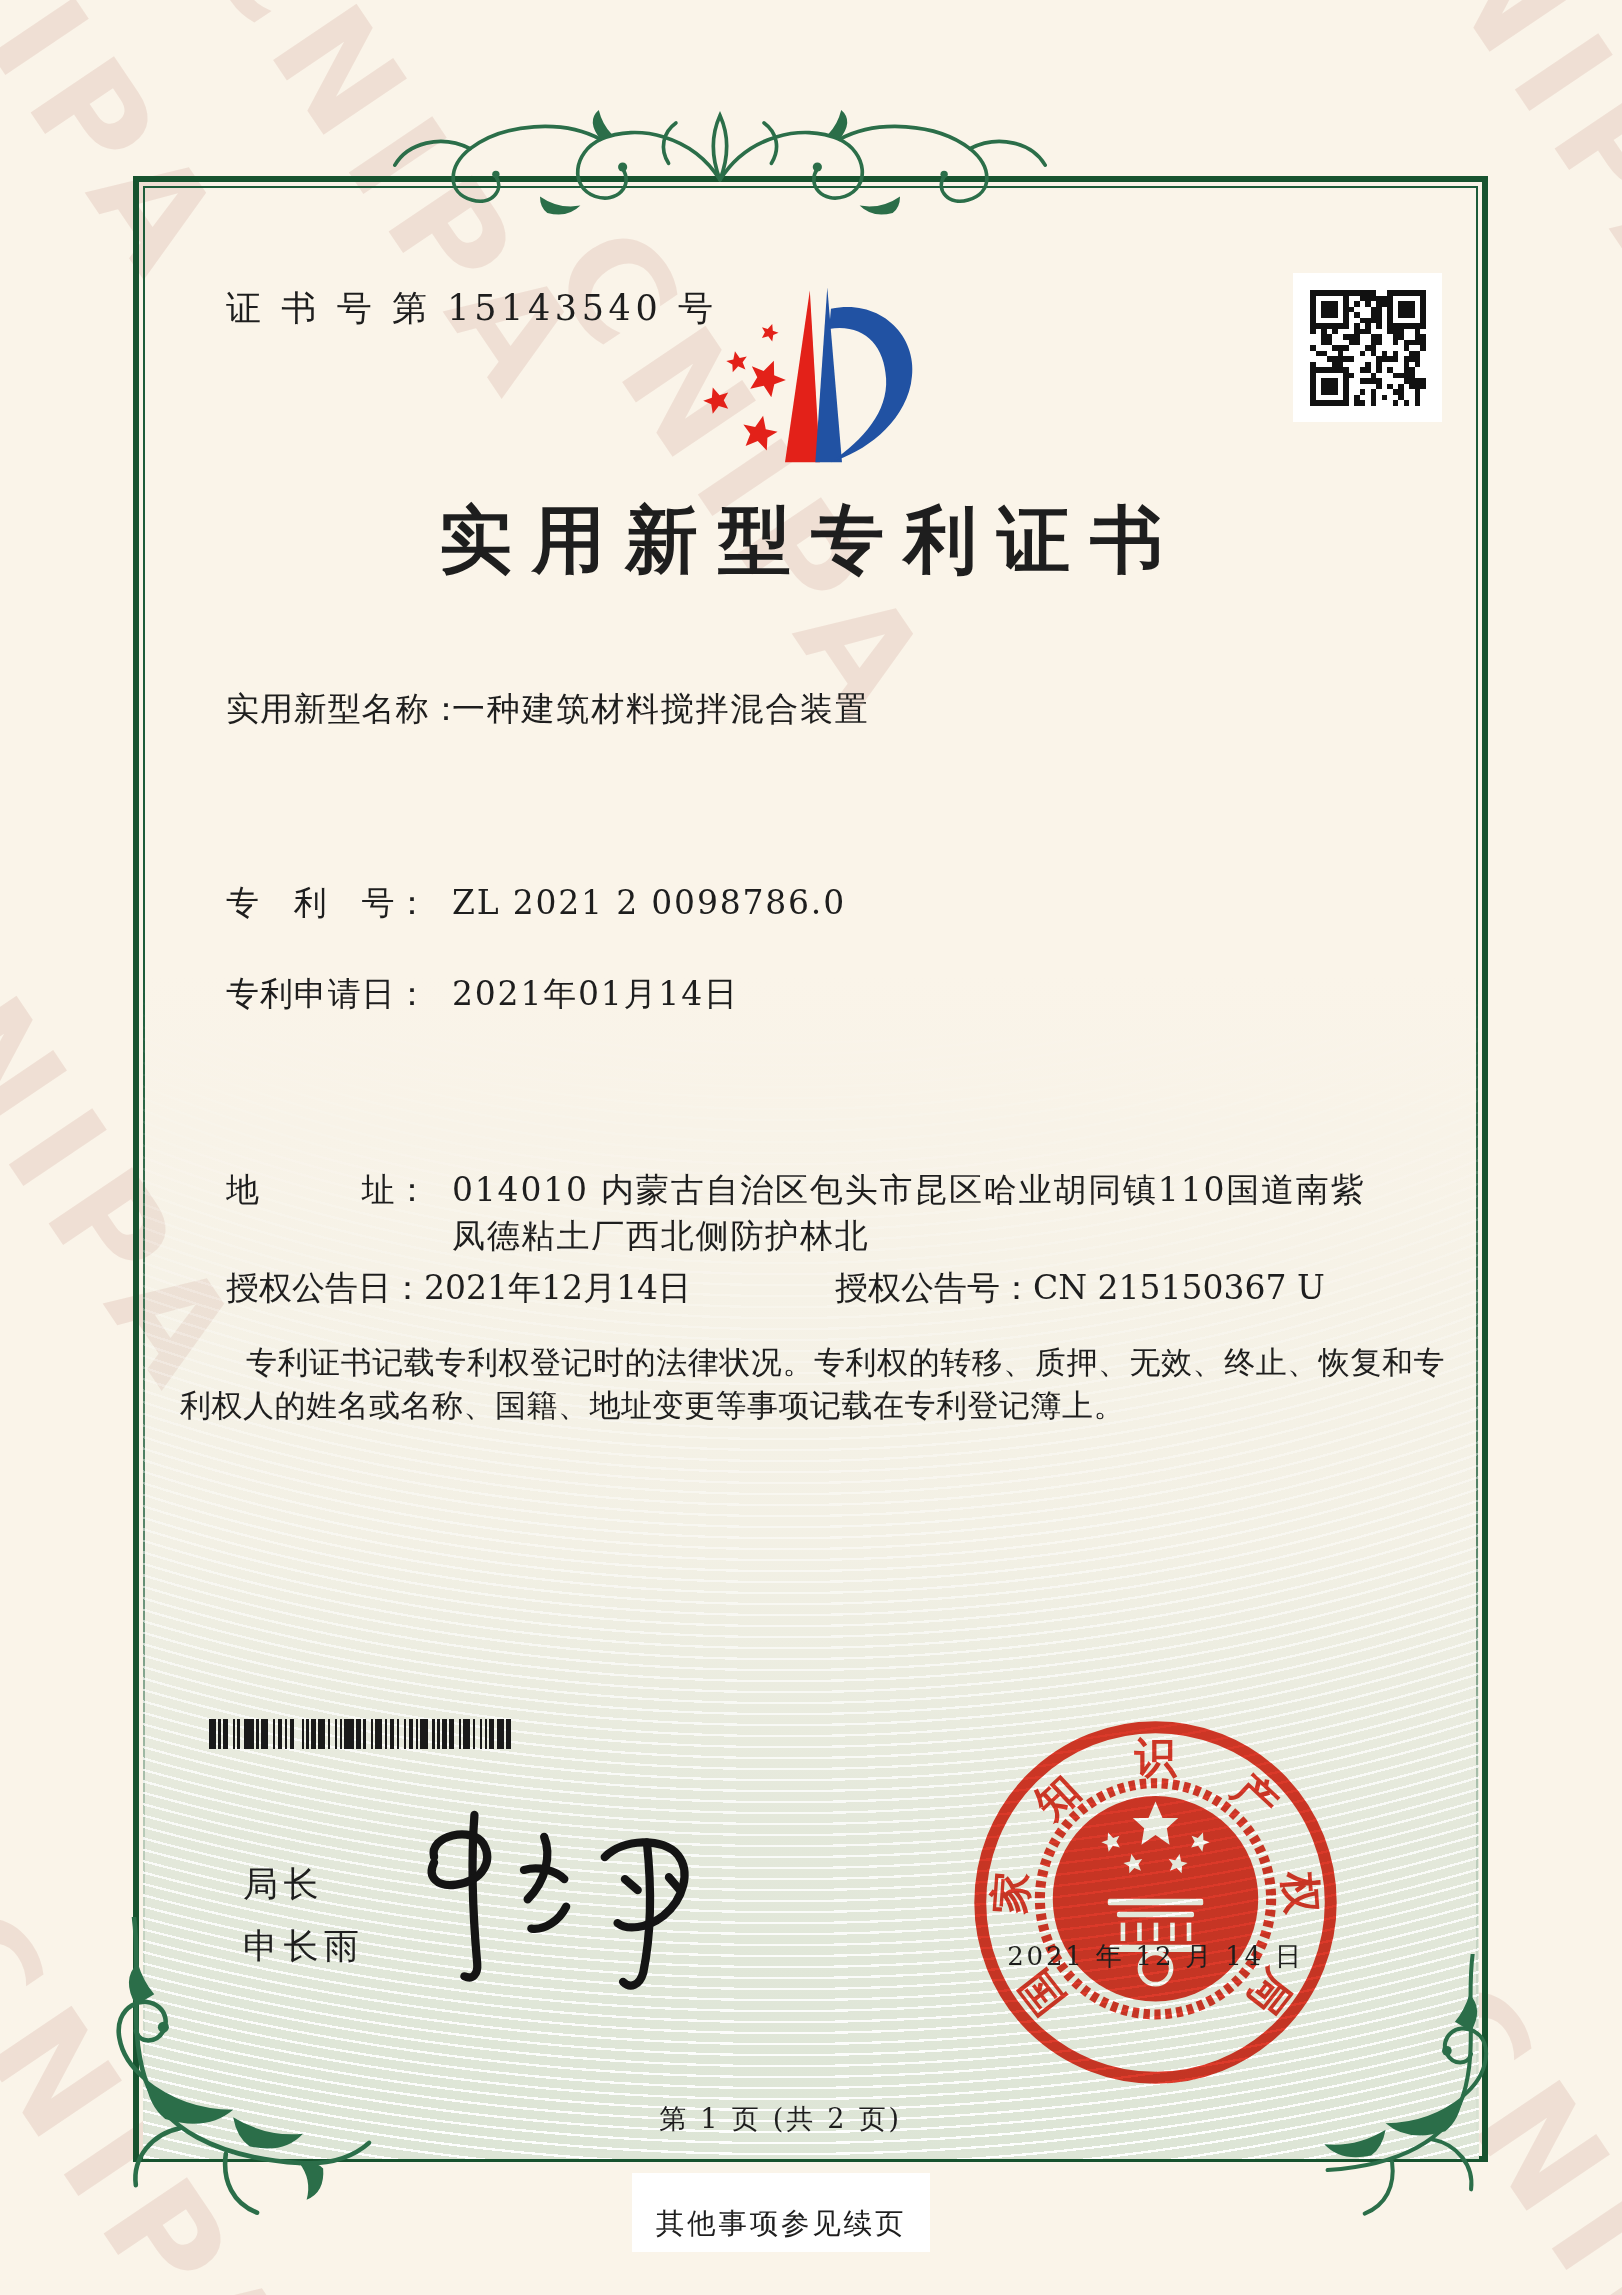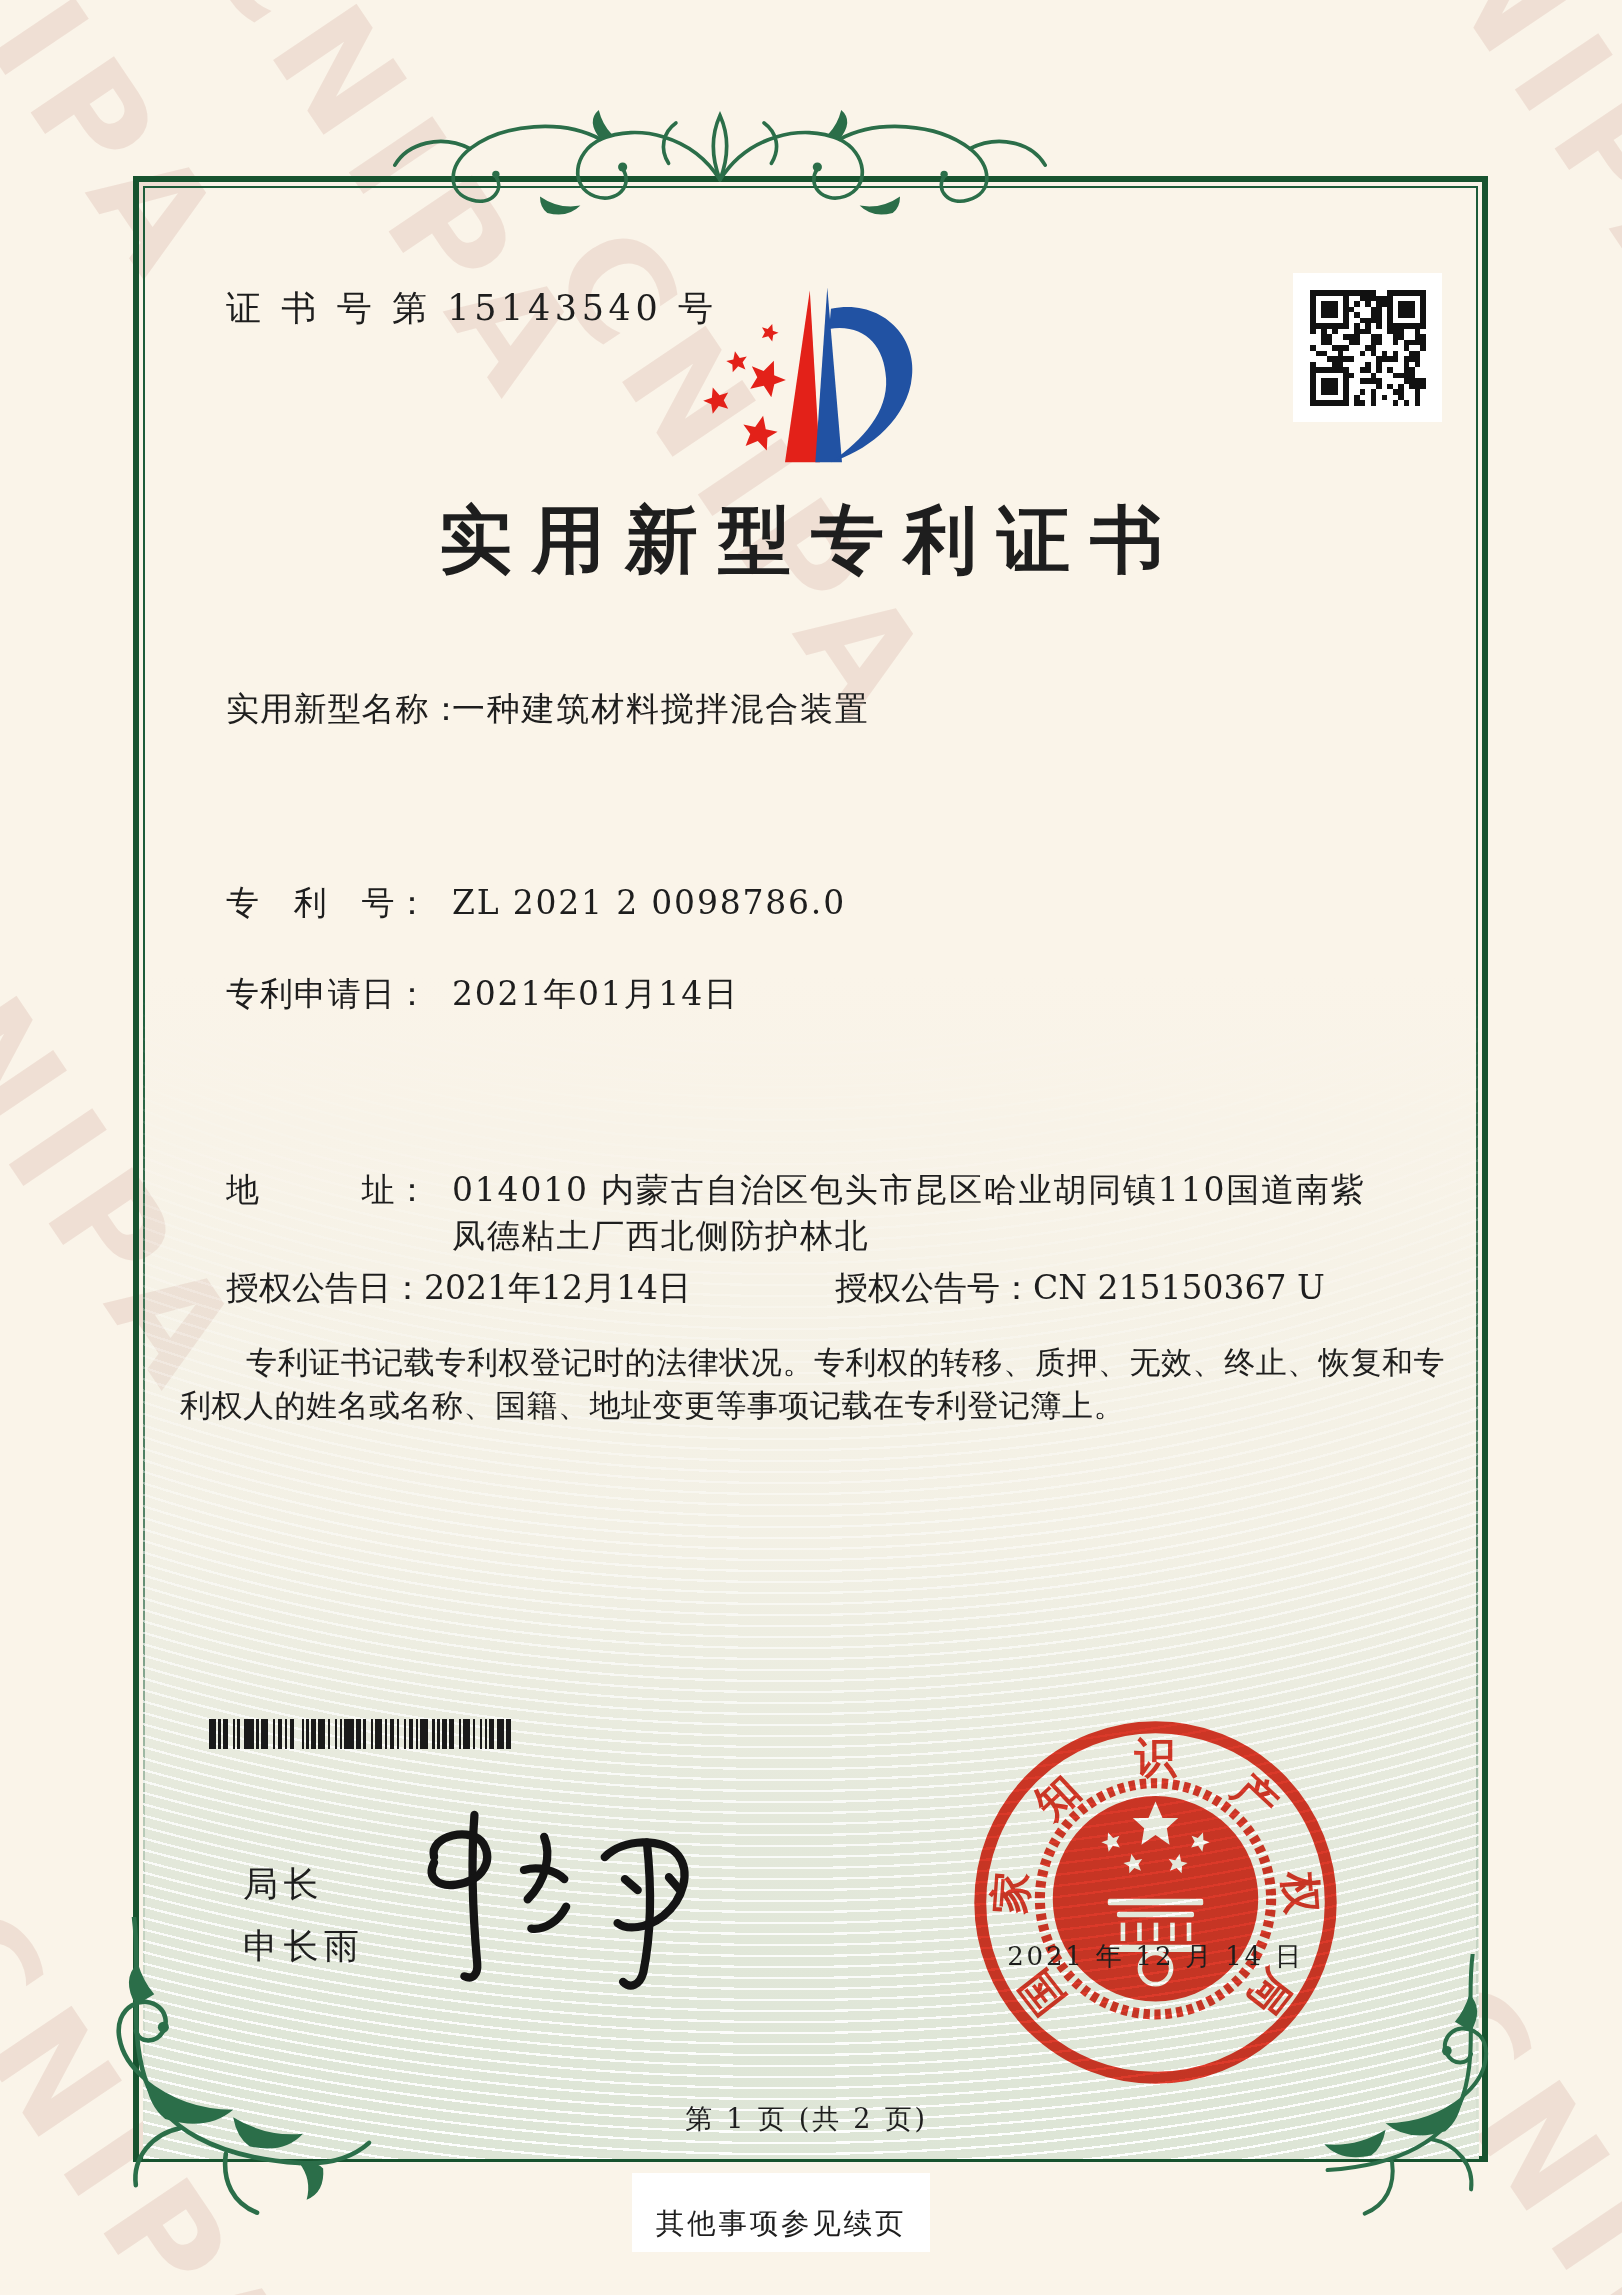--- a/index.html
+++ b/index.html
@@ -83,21 +83,21 @@
     font-size:42px; font-weight:bold; color:#df2f1e;
     font-family:"DejaVu Serif","Liberation Serif",serif;
   }
   .seal-date{
     position:absolute; left:0; top:220px; width:100%; text-align:center;
     font-size:26px; letter-spacing:2.8px; color:#141414; font-weight:500;
   }
   
   .page-no{
     position:absolute; left:133px; top:2101px; width:1295px;
-    text-align:center; font-size:27px; letter-spacing:2.8px;padding-left:26px;
+    text-align:center; font-size:27px; letter-spacing:2.8px;
   }
   .cont-band{
     position:absolute; left:632px; top:2173px; width:298px; height:79px;
     background:#ffffff;
   }
   .cont-band .txt{
     margin-top:32px; text-align:center; font-size:28.5px; letter-spacing:2.8px;
   }
   
   .orn{ position:absolute; pointer-events:none; }

